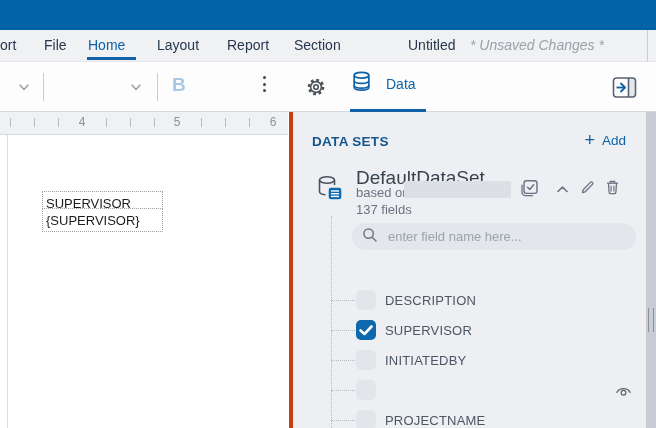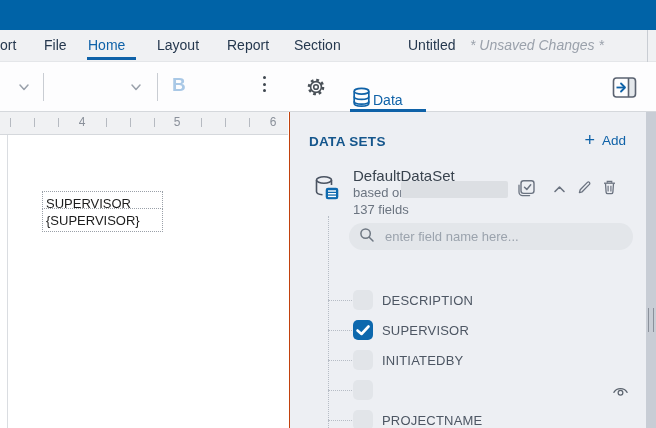--- a/index.html
+++ b/index.html
@@ -24,21 +24,21 @@
 
   
   .toolbar{position:absolute;left:0;top:62px;width:656px;height:50px;background:#fdfdfe;
            border-bottom:1px solid #d5d8dc;}
   .tb-chevron{position:absolute;top:18px;}
   .tb-sep{position:absolute;top:11px;width:1px;height:28px;background:#c9cdd3;}
   .bold-btn{position:absolute;left:172px;top:12px;font-size:19px;font-weight:bold;color:#a9c8e6;cursor:pointer;}
   .kebab{position:absolute;left:263px;top:14px;display:flex;flex-direction:column;gap:3.5px;cursor:pointer;}
   .kebab i{width:3px;height:3px;border-radius:50%;background:#3f4750;}
   .gear-btn{position:absolute;left:304px;top:13px;cursor:pointer;}
-  .data-tab{position:absolute;left:350px;top:24px;display:flex;align-items:center;gap:0;cursor:pointer;}
+  .data-tab{position:absolute;left:350px;top:8px;display:flex;align-items:center;gap:13px;cursor:pointer;}
   .data-tab .lbl{font-size:14px;color:var(--accent,#0f62a8);}
   .data-underline{position:absolute;left:350px;top:47px;width:76px;height:3px;background:var(--accent,#0f62a8);}
   .collapse-btn{position:absolute;left:612px;top:14px;cursor:pointer;}
 
   
   .ruler{position:absolute;left:0;top:112px;width:288px;height:23px;background:var(--menu-bg,#f0f1f3);
          border-bottom:1px solid #d5d8dc;}
   .ruler .tick{position:absolute;top:6px;width:1px;height:9px;background:#b6bac1;}
   .ruler .num{position:absolute;top:3px;width:20px;margin-left:-10px;text-align:center;
               font-size:12px;color:#8a909a;}
@@ -46,30 +46,30 @@
   
   .canvas{position:absolute;left:0;top:135px;width:289px;height:293px;background:#fff;}
   .page-edge{position:absolute;left:7px;top:0;width:1px;height:293px;background:#dadde1;}
   .tbox{position:absolute;left:42px;width:121px;height:24px;border:1px dotted #9aa0a8;background:#fff;
         font-size:13px;color:#1c1c1c;padding:4px 0 0 3px;cursor:pointer;white-space:nowrap;overflow:hidden;}
   .tbox.one{top:56px;}
   .tbox.two{top:73px;}
 
   
   .panel{position:absolute;left:289px;top:112px;width:367px;height:316px;background:var(--panel-bg,#edeff3);
-         border-left:1px solid #c2410c;overflow:hidden;}
+         border-left:4px solid #c2410c;overflow:hidden;}
   .panel-header{position:absolute;left:19px;top:22px;font-size:13.5px;font-weight:bold;letter-spacing:.3px;
                 color:#15568c;}
   .add-btn{position:absolute;right:30px;top:19px;display:flex;align-items:center;gap:7px;cursor:pointer;
            color:var(--accent,#0f62a8);}
   .add-btn .plus{font-size:18px;font-weight:400;line-height:18px;}
   .add-btn .txt{font-size:13.5px;}
 
   .ds-icon{position:absolute;left:23px;top:62px;}
-  .ds-name{position:absolute;left:63px;top:55px;font-size:15px;color:#39434e;}
+  .ds-name{position:absolute;left:63px;top:55px;font-size:19px;color:#39434e;}
   .ds-basedon{position:absolute;left:63px;top:73px;font-size:13px;color:var(--text-gray,#6b7480);}
   .redacted{position:absolute;left:111px;top:69px;width:107px;height:17px;background:#dcdfe3;border-radius:2px;}
   .ds-count{position:absolute;left:63px;top:90px;font-size:13px;color:var(--text-gray,#6b7480);}
   .ds-act{position:absolute;top:67px;cursor:pointer;}
 
   .tree-vline{position:absolute;left:38px;top:104px;width:0;height:212px;border-left:1px dotted #b6bcc5;}
 
   .search-wrap{position:absolute;left:59px;top:111px;width:284px;height:27px;background:#e3e6ea;
                border-radius:14px;display:flex;align-items:center;padding:0 10px;gap:8px;}
   .search-wrap input{flex:1;border:none;outline:none;background:transparent;font-size:13px;

